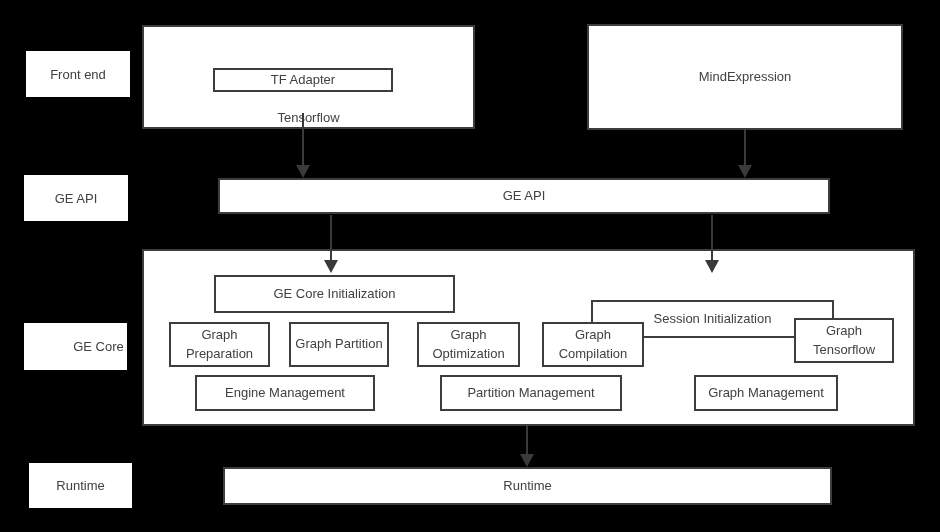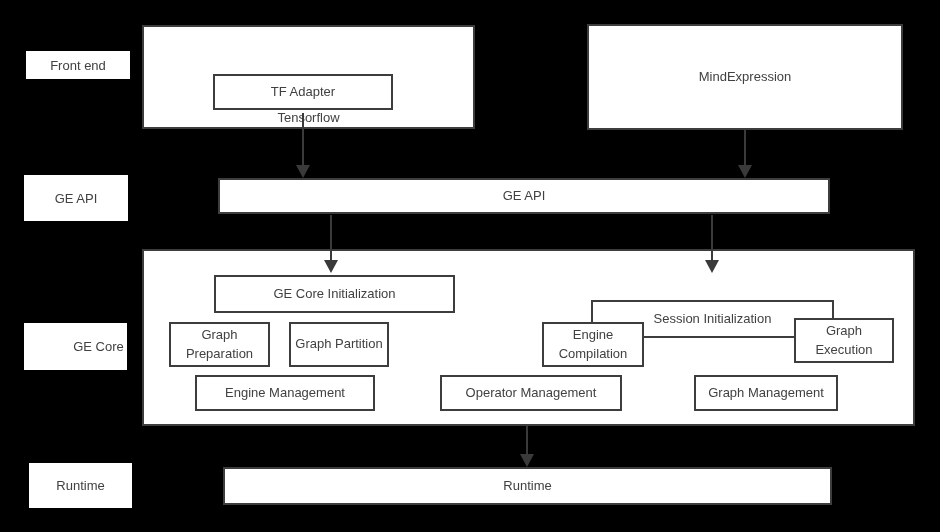--- a/index.html
+++ b/index.html
@@ -67,37 +67,37 @@
     border-left: 7px solid transparent;
     border-right: 7px solid transparent;
     border-top: 13px solid #3a3a3a;
   }
 </style>
 </head>
 <body>
 
 <div id="canvas">
 
-  <div class="abs row-label" style="left:26px; top:51px; width:104px; height:28px;">
+  <div class="abs row-label" style="left:26px; top:51px; width:104px; height:46px;">
     <span>Front end</span>
   </div>
   <div class="abs row-label" style="left:24px; top:175px; width:104px; height:46px;">
     <span>GE API</span>
   </div>
   <div class="abs row-label" style="left:24px; top:323px; width:103px; height:47px;padding-left:46px;">
     <span>GE Core</span>
   </div>
   <div class="abs row-label" style="left:29px; top:463px; width:103px; height:45px;">
     <span>Runtime</span>
   </div>
 
   <div class="abs box title-top" style="left:142px; top:25px; width:333px; height:104px;">
     <span>Tensorflow</span>
   </div>
-  <div class="abs box" style="left:213px; top:74px; width:180px; height:36px;">
+  <div class="abs box" style="left:213px; top:68px; width:180px; height:24px;">
     <span>TF Adapter</span>
   </div>
 
   <div class="abs box" style="left:587px; top:24px; width:316px; height:106px;">
     <span>MindExpression</span>
   </div>
 
   <div class="abs box" style="left:218px; top:178px; width:612px; height:36px;">
     <span>GE API</span>
   </div>
@@ -110,32 +110,35 @@
     <div class="abs box" style="left:447px; top:24px; width:243px; height:38px;margin-top:25px;">
       <span>Session Initialization</span>
     </div>
 
     <div class="abs box" style="left:25px; top:71px; width:101px; height:45px;">
       <span>Graph Preparation</span>
     </div>
     <div class="abs box" style="left:145px; top:71px; width:100px; height:45px;">
       <span>Graph Partition</span>
     </div>
+    <div class="abs box" style="left:273px; top:71px; width:103px; height:45px;">
+      <span>Graph Optimization</span>
+    </div>
     <div class="abs box" style="left:398px; top:71px; width:102px; height:45px;">
-      <span>Engine Compilation</span>
+      <span>Graph Compilation</span>
     </div>
     <div class="abs box" style="left:650px; top:67px; width:100px; height:45px;">
-      <span>Graph Execution</span>
+      <span>Graph Tensorflow</span>
     </div>
 
     <div class="abs box" style="left:51px; top:124px; width:180px; height:36px;">
       <span>Engine Management</span>
     </div>
     <div class="abs box" style="left:296px; top:124px; width:182px; height:36px;">
-      <span>Operator Management</span>
+      <span>Partition Management</span>
     </div>
     <div class="abs box" style="left:550px; top:124px; width:144px; height:36px;">
       <span>Graph Management</span>
     </div>
   </div>
 
   <div class="abs box" style="left:223px; top:467px; width:609px; height:38px;">
     <span>Runtime</span>
   </div>
 

